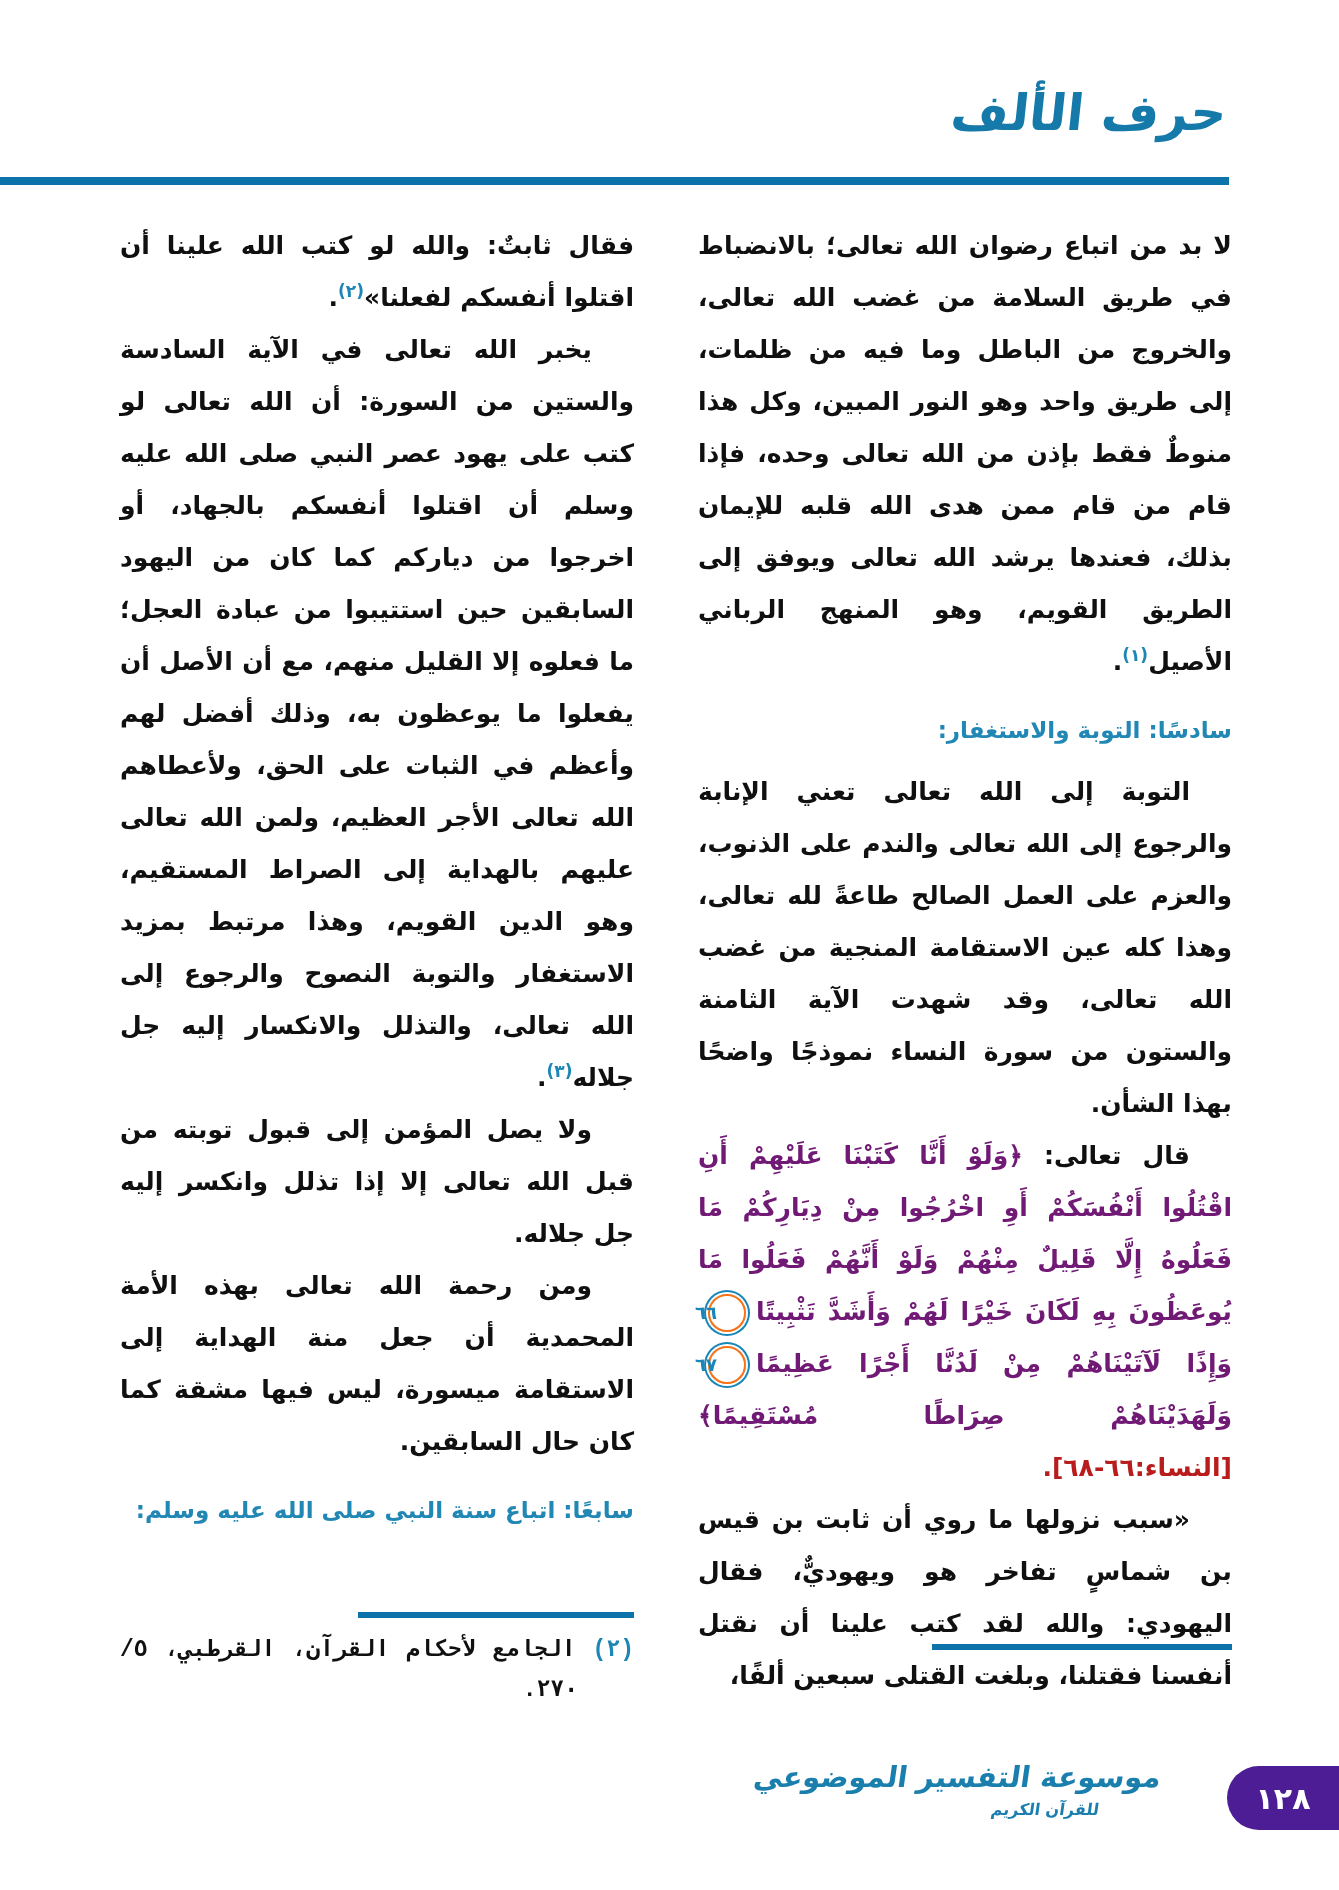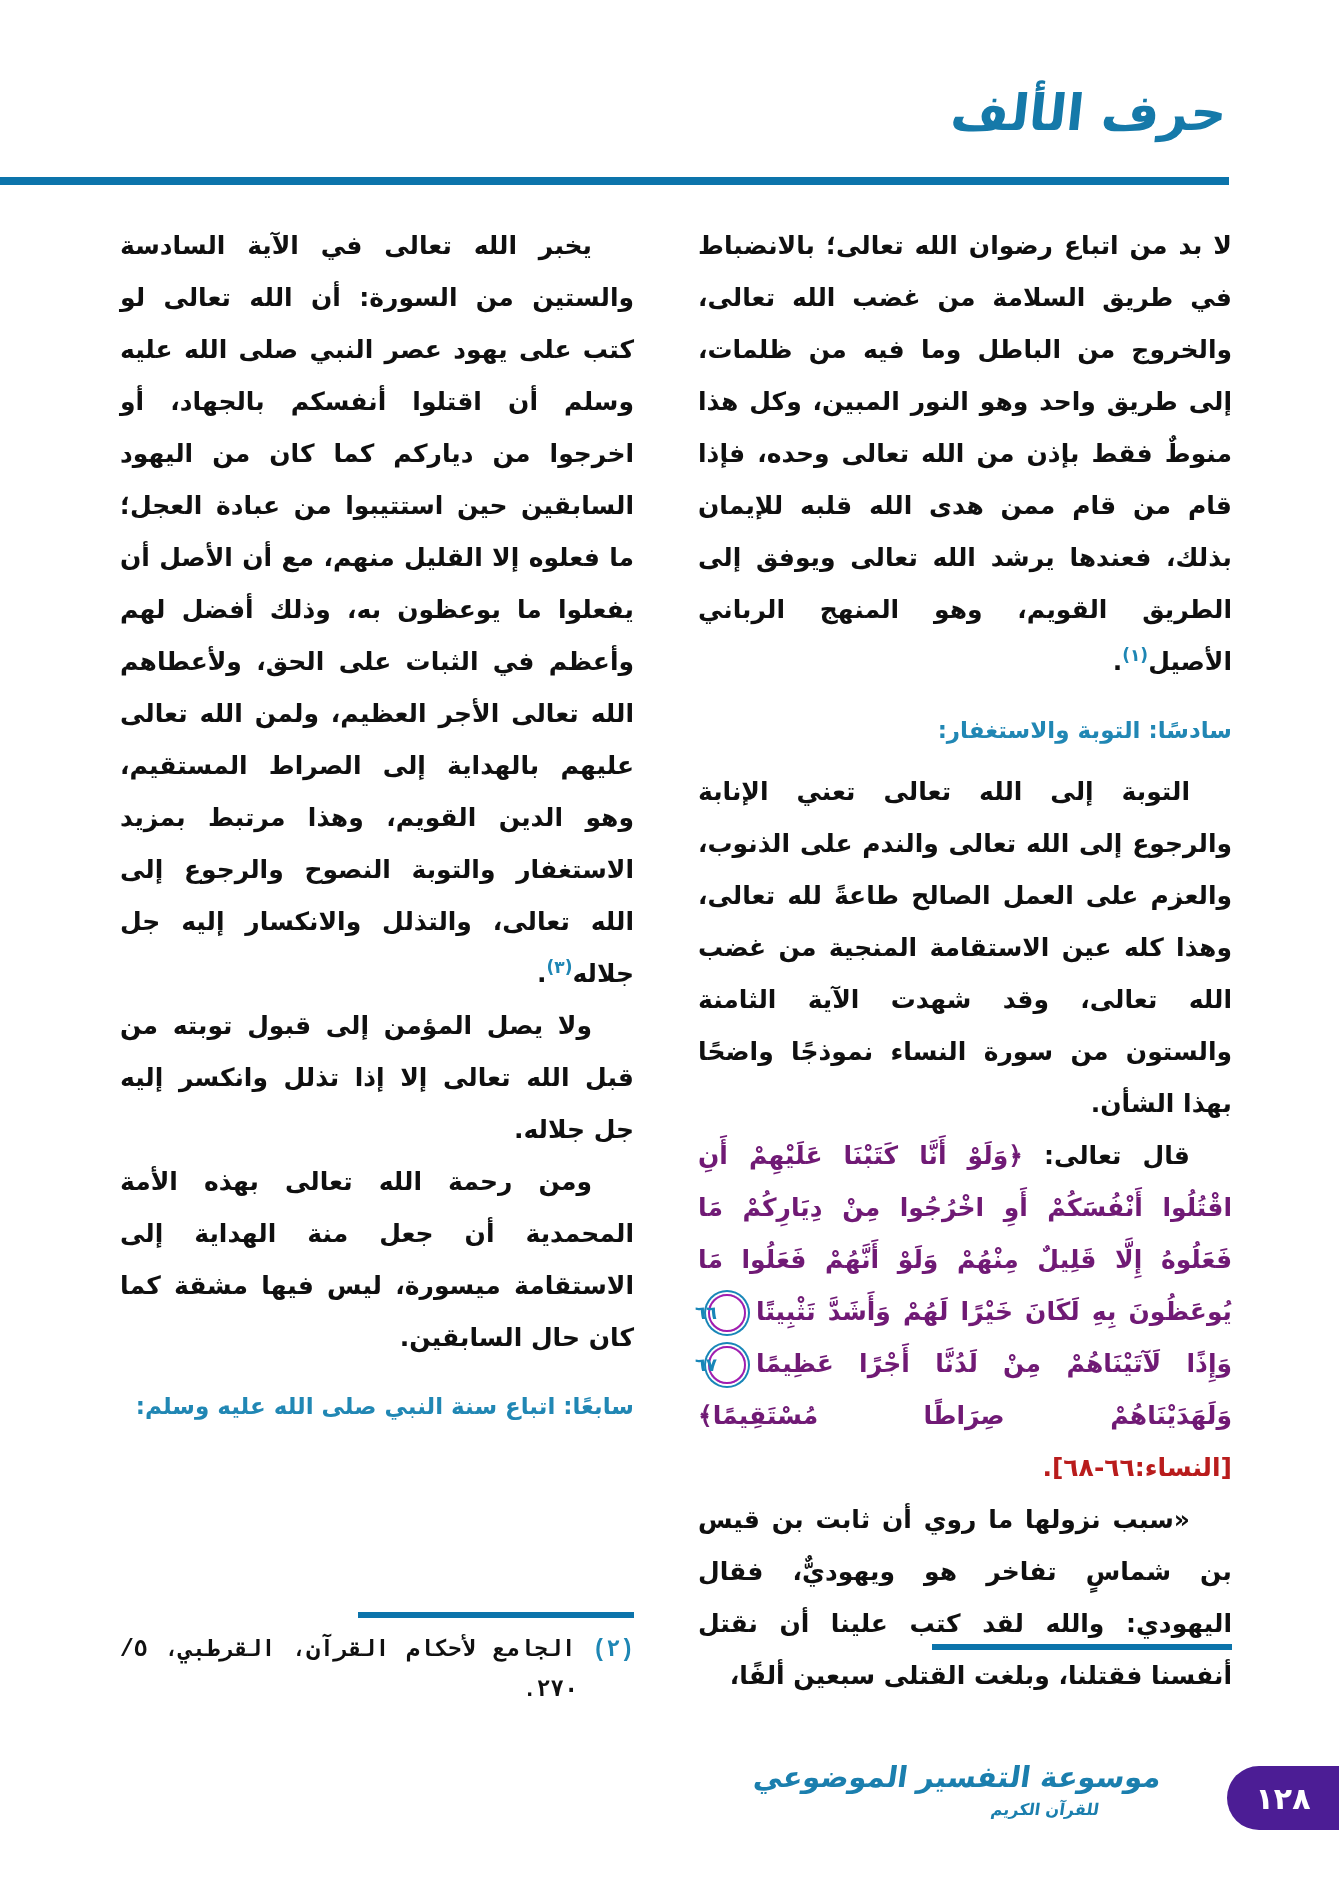--- a/index.html
+++ b/index.html
@@ -28,21 +28,21 @@
   h2.sub{
     margin:16px 0 10px 0;font-size:23px;line-height:52px;font-weight:bold;color:#2187b4;
     text-align:justify;
   }
   .fn-sup{color:#1e86b4;font-size:17px;font-weight:bold;vertical-align:super;line-height:0;}
   
   .quran{color:#701a75;}
   .verse-block{line-height:58px;}
   .vnum{
     display:inline-flex;align-items:center;justify-content:center;
-    width:34px;height:34px;border:2px solid #a21caf;border-radius:50%;
+    width:34px;height:34px;border:2px solid #f97316;border-radius:50%;
     box-shadow:0 0 0 2px #ffffff,0 0 0 4px #1886b8;
     font-size:18px;line-height:1;color:#1886b8;margin:0 10px;vertical-align:middle;
   }
   .verse-ref{color:#b91c1c;}
   
   .fnblock{position:absolute;right:0;}
   .col-r .fnblock{top:1424px;width:472px;}
   .col-l .fnblock{top:1392px;width:100%;}
   .fnrule{height:6px;background:#0c74ab;margin-bottom:12px;}
   .col-r .fnrule{width:300px;}
@@ -87,20 +87,21 @@
       </p>
 
       <p class="body indent sp">«سبب نزولها ما روي أن ثابت بن قيس بن شماسٍ تفاخر هو ويهوديٌّ، فقال اليهودي: والله لقد كتب علينا أن نقتل أنفسنا فقتلنا، وبلغت القتلى سبعين ألفًا،</p>
 
       <div class="fnblock">
         <div class="fnrule"></div>
       </div>
     </div>
 
     <div class="col col-l">
+      <p class="body"><span>فقال ثابتٌ: والله لو كتب الله علينا أن اقتلوا أنفسكم لفعلنا»</span><sup class="fn-sup">(٢)</sup><span>.</span></p>
 
       <p class="body indent"><span>يخبر الله تعالى في الآية السادسة والستين من السورة: أن الله تعالى لو كتب على يهود عصر النبي صلى الله عليه وسلم أن اقتلوا أنفسكم بالجهاد، أو اخرجوا من دياركم كما كان من اليهود السابقين حين استتيبوا من عبادة العجل؛ ما فعلوه إلا القليل منهم، مع أن الأصل أن يفعلوا ما يوعظون به، وذلك أفضل لهم وأعظم في الثبات على الحق، ولأعطاهم الله تعالى الأجر العظيم، ولمن الله تعالى عليهم بالهداية إلى الصراط المستقيم، وهو الدين القويم، وهذا مرتبط بمزيد الاستغفار والتوبة النصوح والرجوع إلى الله تعالى، والتذلل والانكسار إليه جل جلاله</span><sup class="fn-sup">(٣)</sup><span>.</span></p>
 
       <p class="body indent sp">ولا يصل المؤمن إلى قبول توبته من قبل الله تعالى إلا إذا تذلل وانكسر إليه جل جلاله.</p>
 
       <p class="body indent sp">ومن رحمة الله تعالى بهذه الأمة المحمدية أن جعل منة الهداية إلى الاستقامة ميسورة، ليس فيها مشقة كما كان حال السابقين.</p>
 
       <h2 class="sub">سابعًا: اتباع سنة النبي صلى الله عليه وسلم:</h2>
 
       <div class="fnblock">

